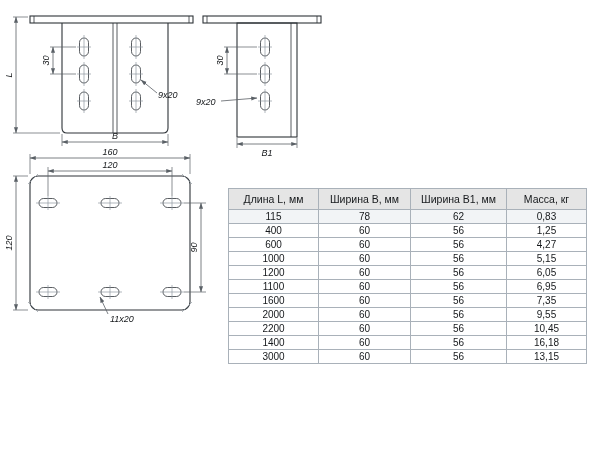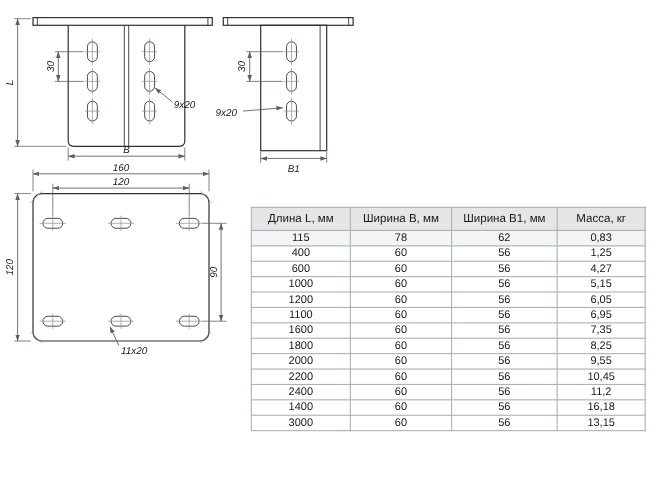--- a/index.html
+++ b/index.html
@@ -221,42 +221,30 @@
           <td>56</td>
           <td>6,95</td>
         </tr>
         <tr>
           <td>1600</td>
           <td>60</td>
           <td>56</td>
           <td>7,35</td>
         </tr>
         <tr>
-          <td>1800</td>
-          <td>60</td>
-          <td>56</td>
-          <td>8,25</td>
-        </tr>
-        <tr>
           <td>2000</td>
           <td>60</td>
           <td>56</td>
           <td>9,55</td>
         </tr>
         <tr>
           <td>2200</td>
           <td>60</td>
           <td>56</td>
           <td>10,45</td>
-        </tr>
-        <tr>
-          <td>2400</td>
-          <td>60</td>
-          <td>56</td>
-          <td>11,2</td>
         </tr>
         <tr>
           <td>1400</td>
           <td>60</td>
           <td>56</td>
           <td>16,18</td>
         </tr>
         <tr>
           <td>3000</td>
           <td>60</td>

